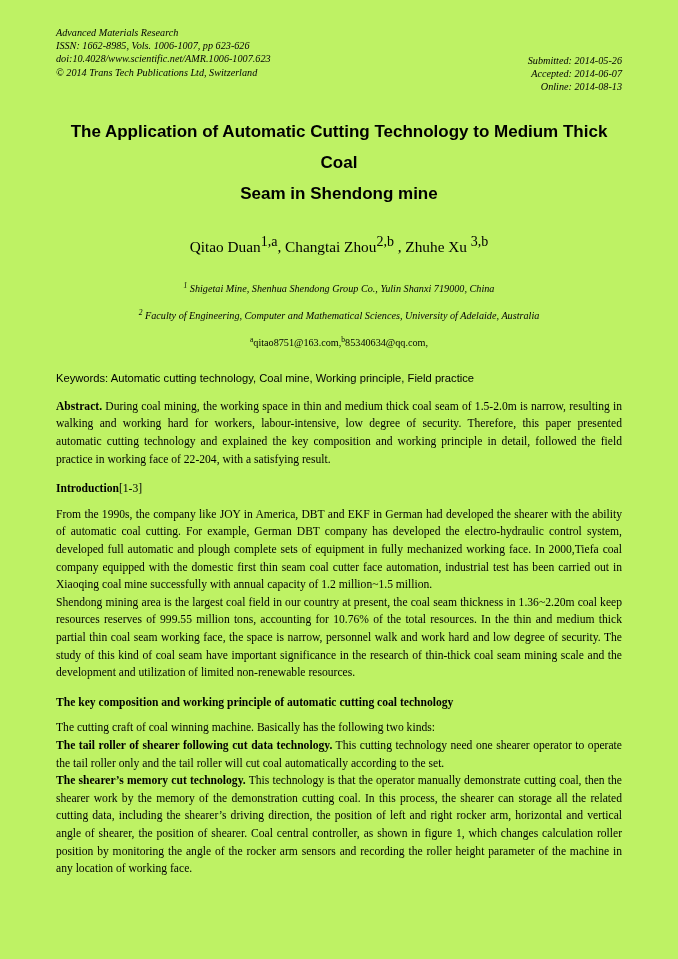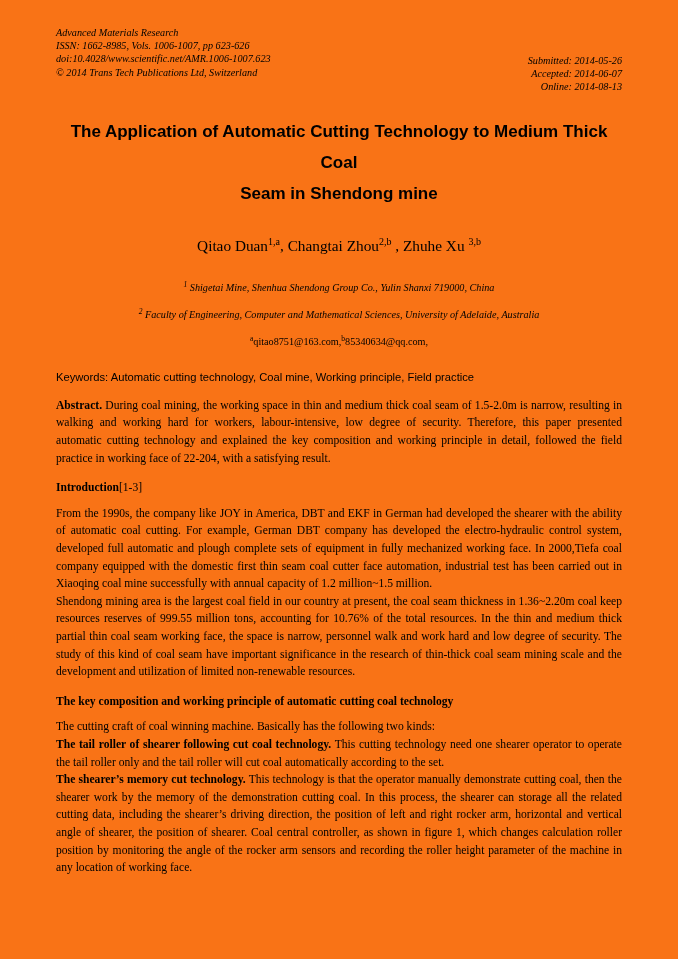--- a/index.html
+++ b/index.html
@@ -3,21 +3,21 @@
 <meta charset="utf-8">
 <style>
   html, body {
     margin: 0;
     padding: 0;
     background: #b0b0b0;
   }
   .page {
     width: 678px;
     height: 959px;
-    background: #f97316;
+    background: #bef264;
     margin: 0 auto;
     position: relative;
     box-sizing: border-box;
     padding: 26px 56px 20px 56px;
     font-family: "Liberation Serif", serif;
     color: #000000;
     overflow: hidden;
   }
 
   
@@ -46,21 +46,21 @@
   .title .line2 { display: block; }
 
   
   .authors {
     text-align: center;
     font-size: 15.3px;
     line-height: 22px;
     margin-top: 22px;
     margin-bottom: 16px;
   }
-  .authors sup { font-size: 10px; font-family: Liberation Serif, serif; }
+  .authors sup { font-size: 14px; font-family: Liberation Serif, serif; }
 
   .affil {
     text-align: center;
     font-size: 10.2px;
     line-height: 24px;
     font-style: italic;
   }
   .affil sup { font-size: 7.5px; }
 
   .emails {
@@ -147,20 +147,20 @@
   </div>
 
   <p class="body tight">From the 1990s, the company like JOY in America, DBT and EKF in German had developed the shearer with the ability of automatic coal cutting. For example, German DBT company has developed the electro-hydraulic control system, developed full automatic and plough complete sets of equipment in fully mechanized working face. In 2000,Tiefa coal company equipped with the domestic first thin seam coal cutter face automation, industrial test has been carried out in Xiaoqing coal mine successfully with annual capacity of 1.2 million~1.5 million.</p>
   <p class="body">Shendong mining area is the largest coal field in our country at present, the coal seam thickness in 1.36~2.20m coal keep resources reserves of 999.55 million tons, accounting for 10.76% of the total resources. In the thin and medium thick partial thin coal seam working face, the space is narrow, personnel walk and work hard and low degree of security. The study of this kind of coal seam have important significance in the research of thin-thick coal seam mining scale and the development and utilization of limited non-renewable resources.</p>
 
   <div class="sec">The key composition and working principle of automatic cutting coal technology</div>
 
   <p class="body tight">The cutting craft of coal winning machine. Basically has the following two kinds:</p>
 
   <p class="body tight">
-    <span class="run-head">The tail roller of shearer following cut coal technology.</span><span> This cutting technology need one shearer operator to operate the tail roller only and the tail roller will cut coal automatically according to the set.</span>
+    <span class="run-head">The tail roller of shearer following cut data technology.</span><span> This cutting technology need one shearer operator to operate the tail roller only and the tail roller will cut coal automatically according to the set.</span>
   </p>
 
   <p class="body">
     <span class="run-head">The shearer’s memory cut technology.</span><span> This technology is that the operator manually demonstrate cutting coal, then the shearer work by the memory of the demonstration cutting coal. In this process, the shearer can storage all the related cutting data, including the shearer’s driving direction, the position of left and right rocker arm, horizontal and vertical angle of shearer, the position of shearer. Coal central controller, as shown in figure 1, which changes calculation roller position by monitoring the angle of the rocker arm sensors and recording the roller height parameter of the machine in any location of working face.</span>
   </p>
 
 </div>
 
 </body></html>

